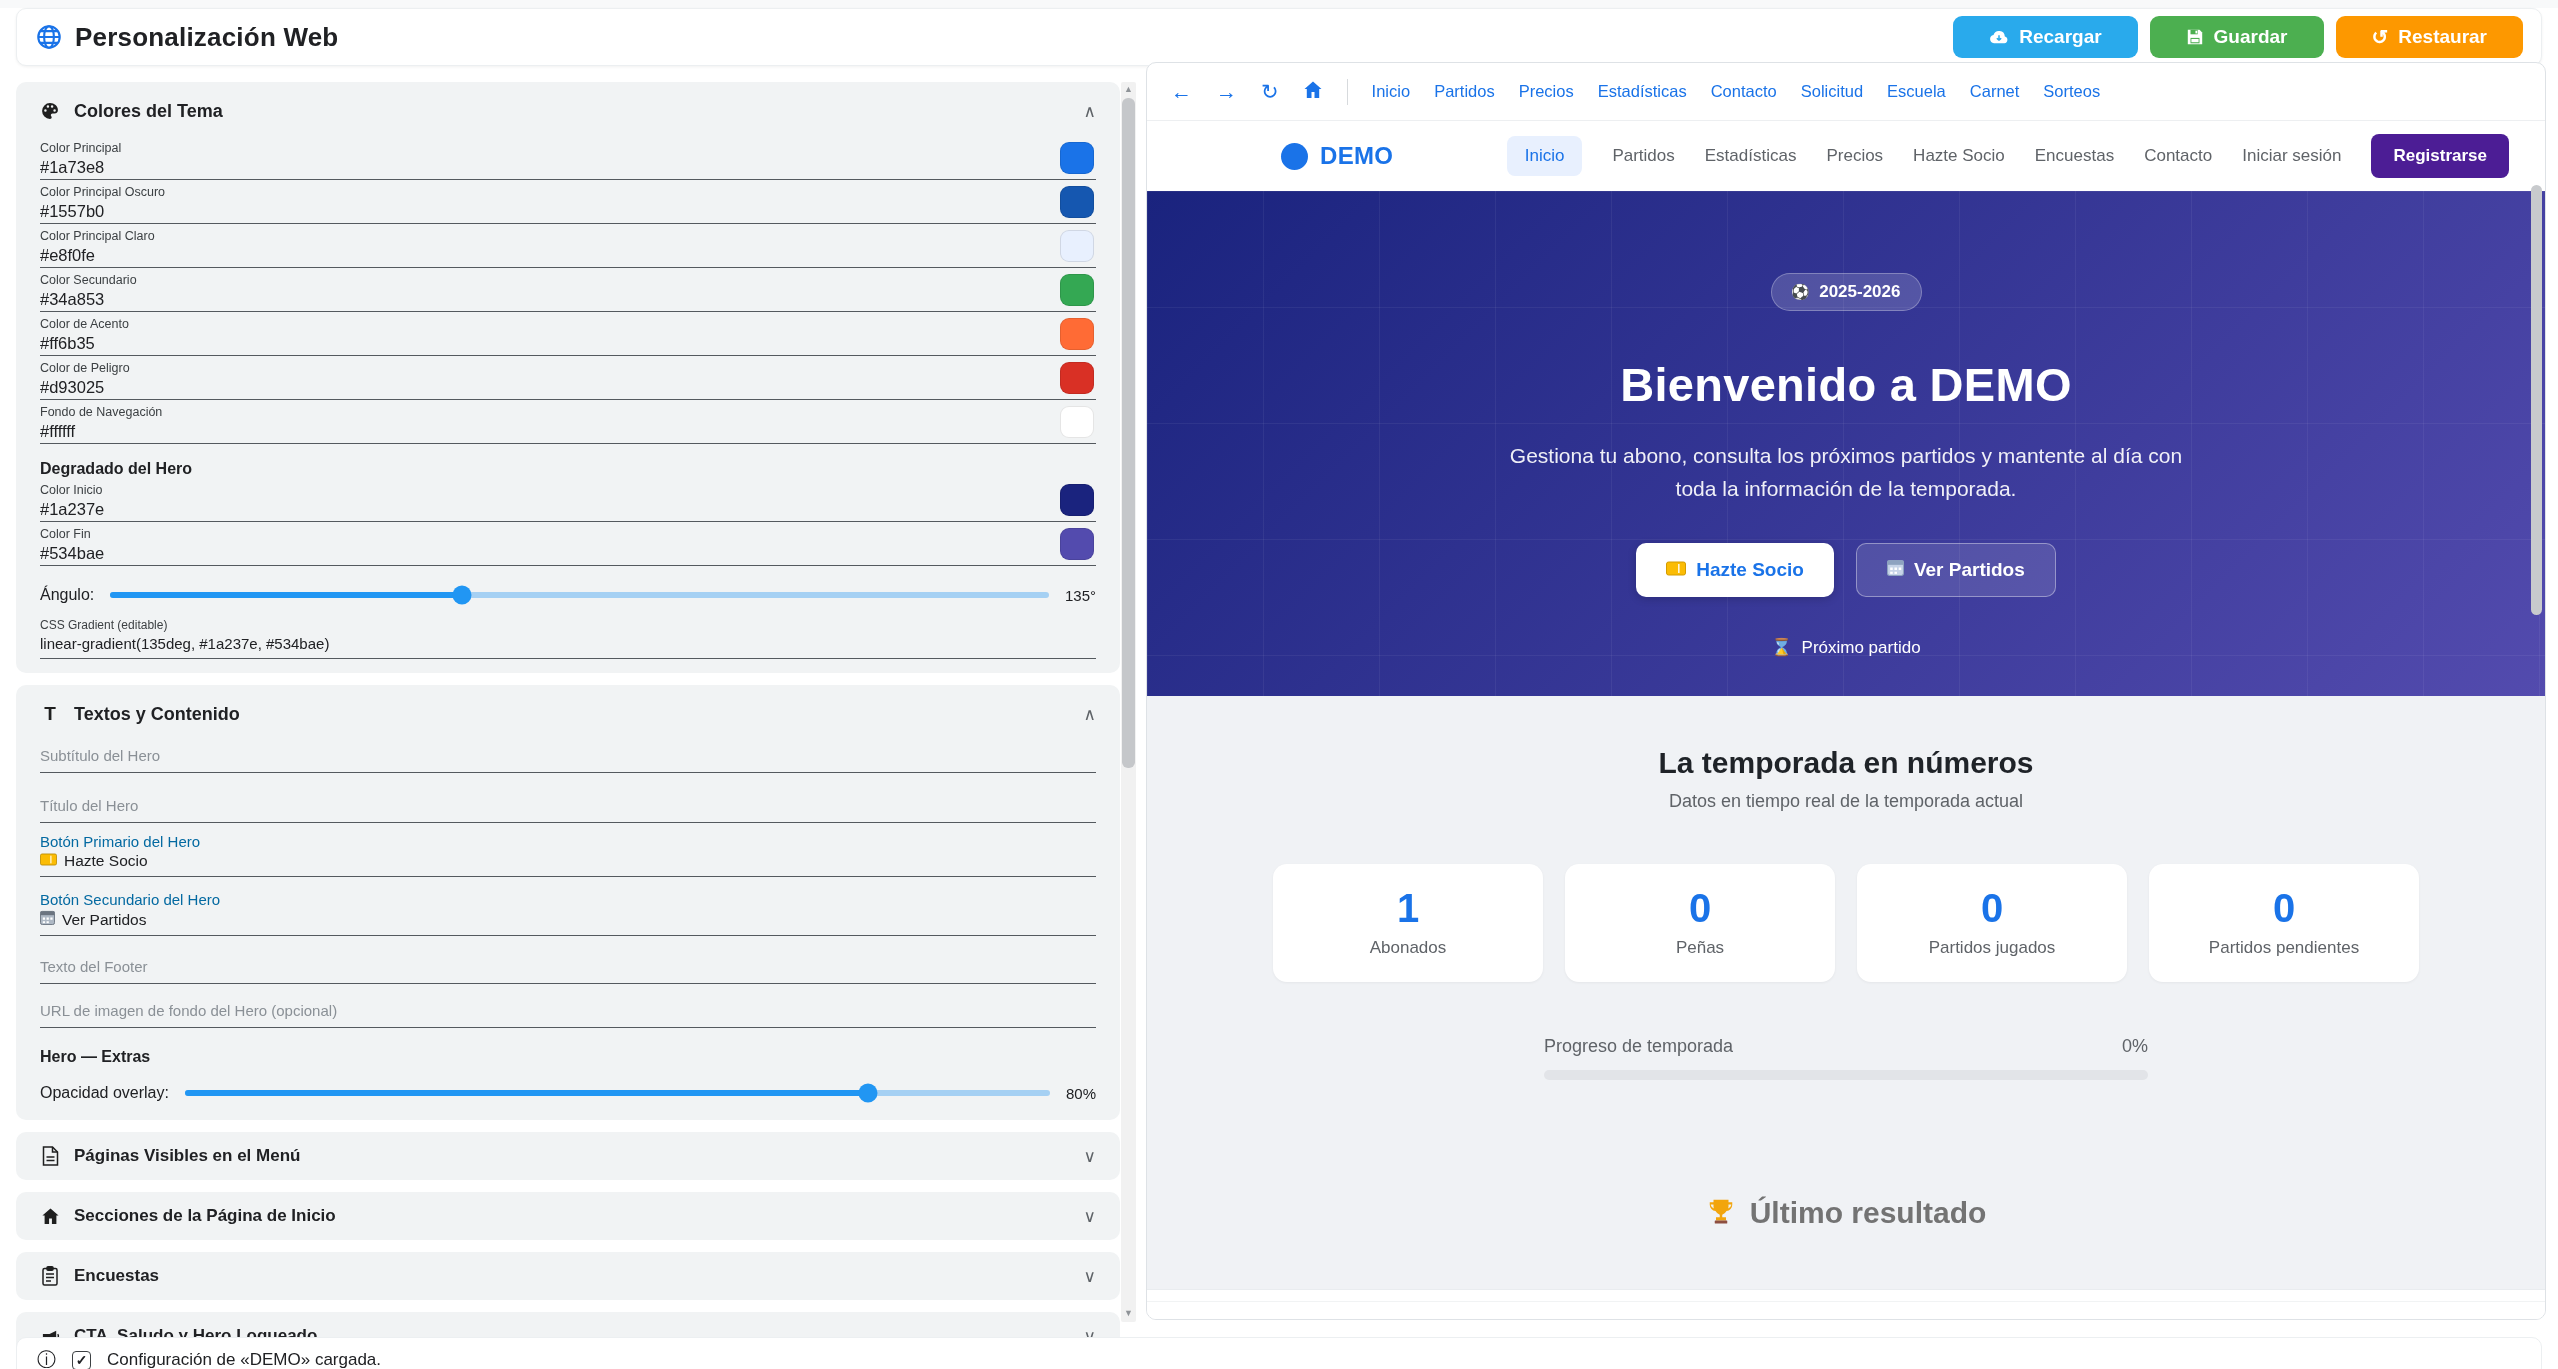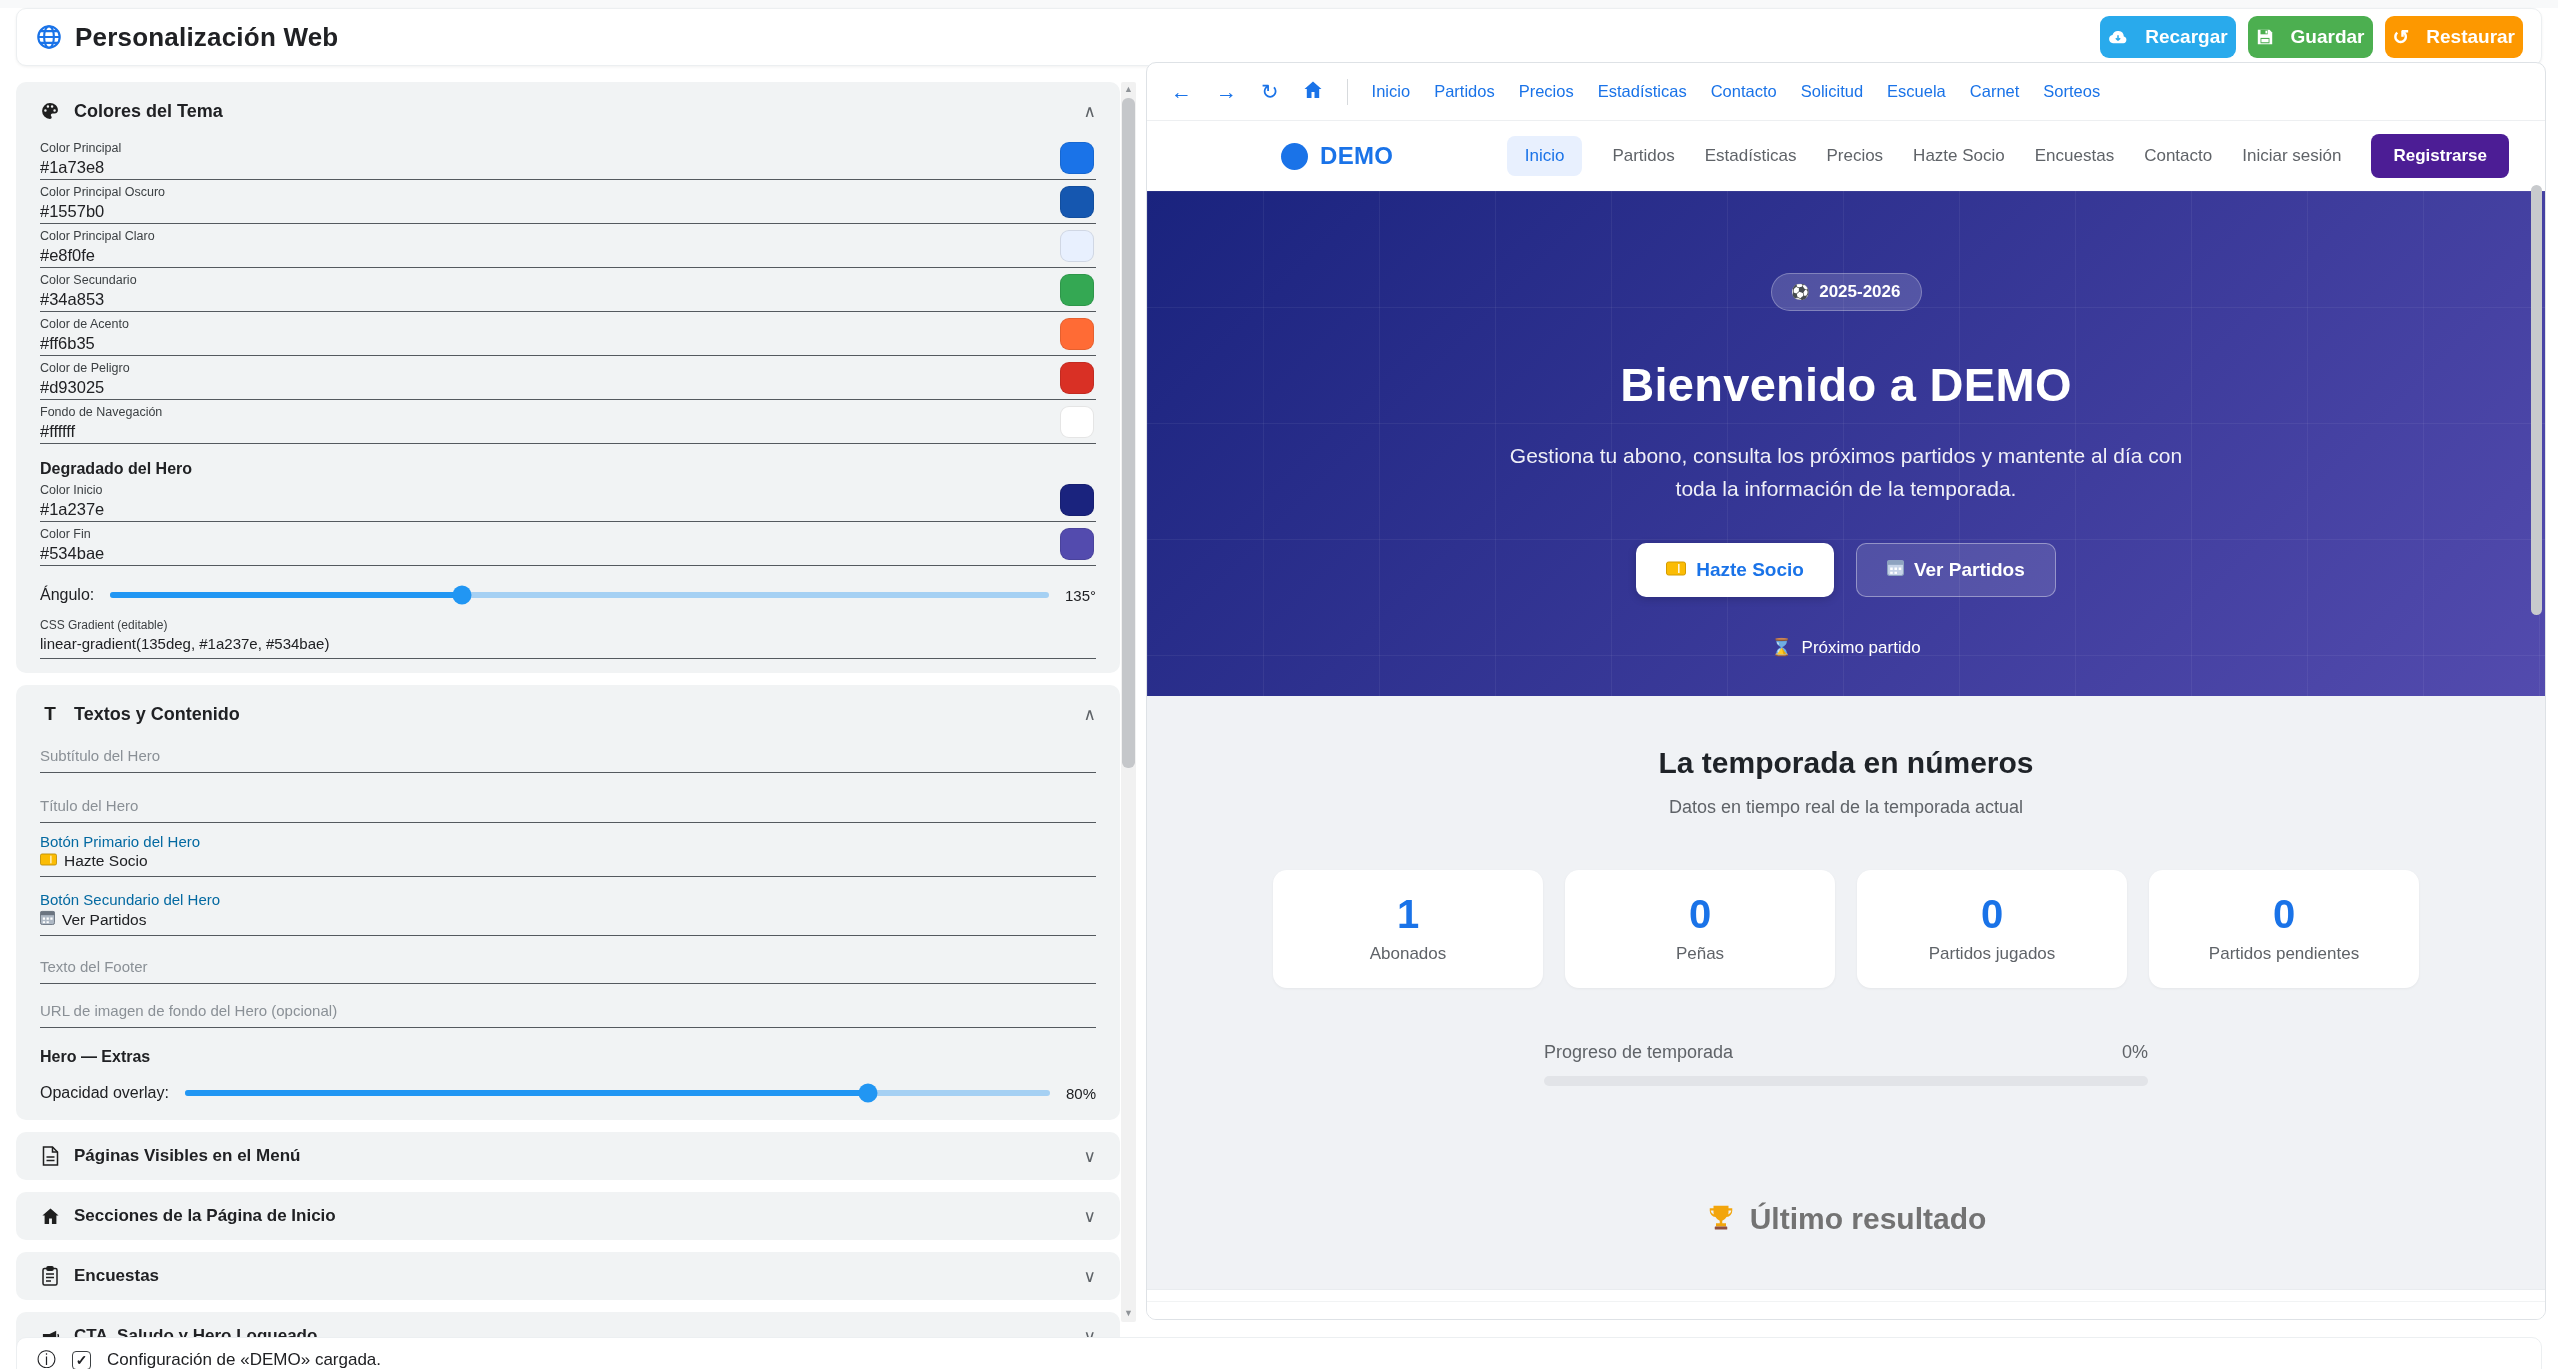--- a/index.html
+++ b/index.html
@@ -13,22 +13,22 @@
   
   .app-header{
     position:absolute; left:16px; right:16px; top:8px; height:58px;
     background:#fff; border:1px solid #eceff1; border-radius:10px;
     box-shadow:0 1px 3px rgba(0,0,0,.06);
     display:flex; align-items:center; padding:0 18px;
   }
   .app-title{ font-size:26px; font-weight:700; margin-left:12px; letter-spacing:.2px; }
   .header-actions{ margin-left:auto; display:flex; gap:12px; }
   .hbtn{
-    display:flex; align-items:center; gap:17px; color:#fff; font-weight:700; font-size:19px;
-    border:none; border-radius:9px; padding:10px 8px; cursor:pointer;
+    display:flex; align-items:center; gap:10px; color:#fff; font-weight:700; font-size:19px;
+    border:none; border-radius:9px; padding:10px 36px; cursor:pointer;
   }
   .hbtn.blue{ background:#29aaec; }
   .hbtn.green{ background:#4caf50; }
   .hbtn.orange{ background:#fd9800; }
   .hbtn svg{ display:block; }
   .restore-glyph{ font-size:20px; font-weight:700; line-height:1; }
 
   
   .left-panel{
     position:absolute; left:16px; top:82px; width:1104px;
@@ -126,21 +126,21 @@
   }
   .hbtn-secondary{
     display:flex; align-items:center; gap:10px; background:rgba(255,255,255,.12); color:#fff;
     font-size:19px; font-weight:700; border:1px solid rgba(255,255,255,.38); border-radius:10px; padding:15px 30px; cursor:pointer;
   }
   .next-match{ margin-top:40px; display:flex; align-items:center; gap:9px; font-size:17px; }
   .hourglass{ color:#e8c38a; }
 
   .stats{ background:#f0f2f5; flex:1; display:flex; flex-direction:column; align-items:center; }
   .stats-title{ margin-top:50px; font-size:30px; font-weight:700; color:#1f2328; }
-  .stats-sub{ margin-top:17px; font-size:18px; color:#5f6368; }
+  .stats-sub{ margin-top:11px; font-size:18px; color:#5f6368; }
   .cards{ margin-top:52px; display:flex; gap:22px; }
   .card{
     width:270px; height:118px; background:#fff; border-radius:14px;
     box-shadow:0 1px 3px rgba(0,0,0,.05); display:flex; flex-direction:column; align-items:center; justify-content:center; gap:10px;
   }
   .card-num{ font-size:40px; font-weight:700; color:#1a73e8; line-height:1; }
   .card-label{ font-size:17px; color:#5f6368; }
   .progress-wrap{ width:604px; margin-top:54px; }
   .progress-labels{ display:flex; justify-content:space-between; font-size:18px; color:#5f6368; }
   .progress-track{ margin-top:13px; height:10px; background:#e2e4e8; border-radius:6px; }

